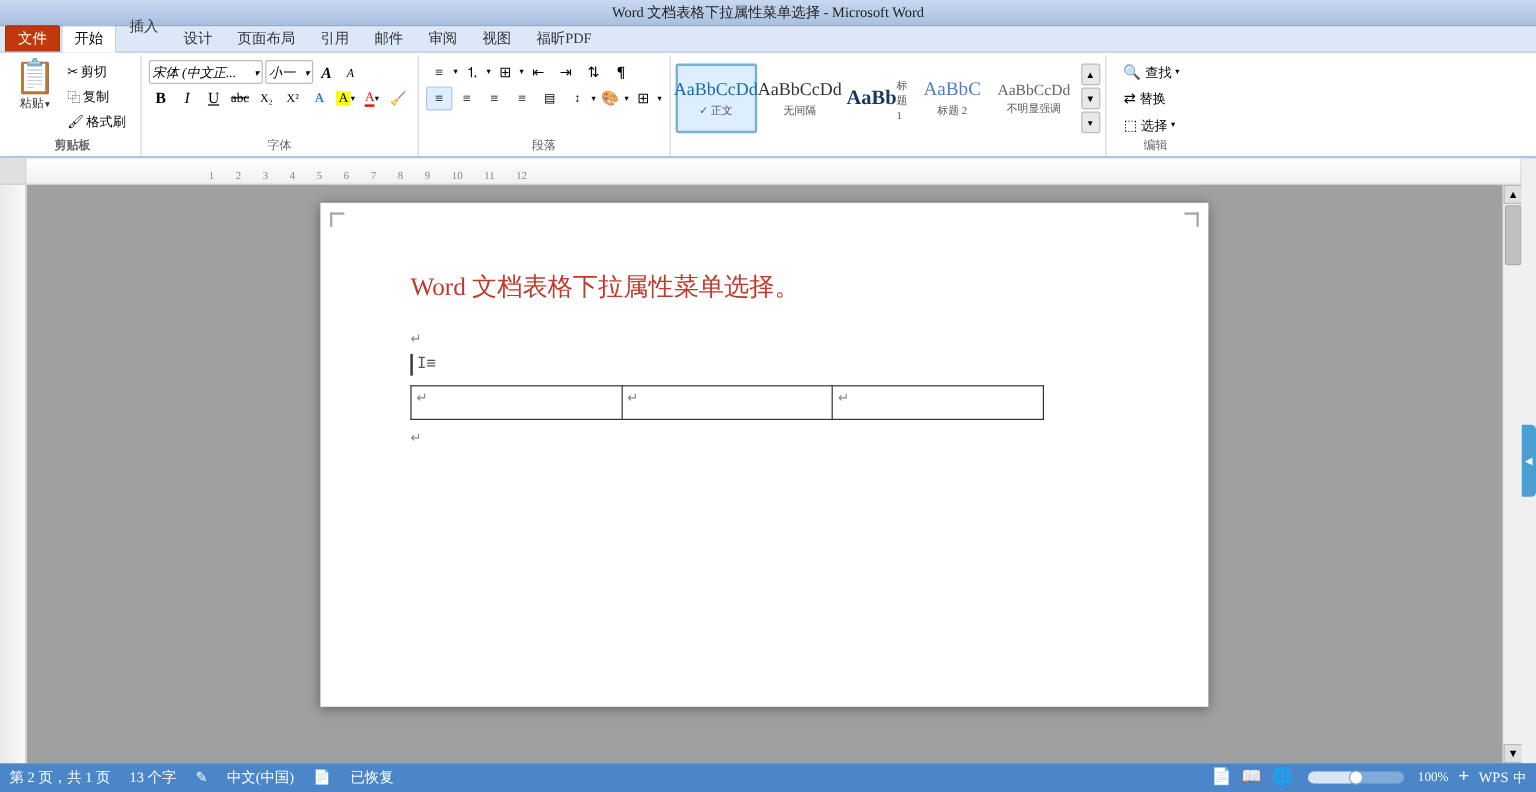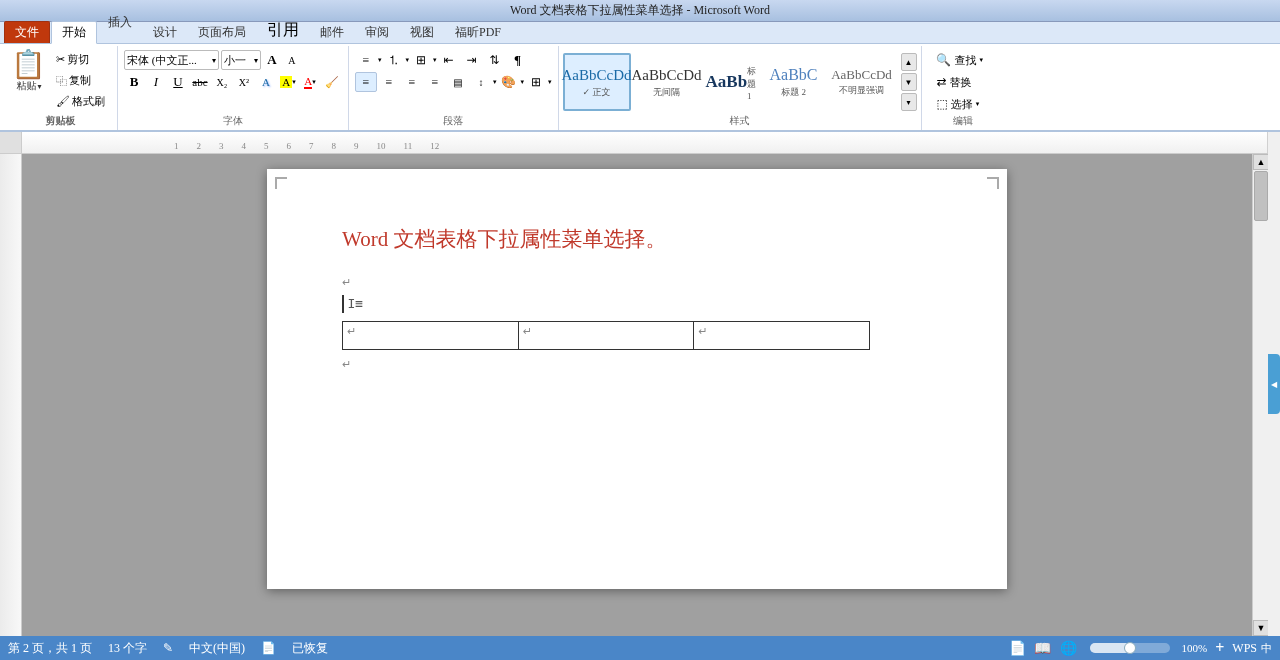--- a/index.html
+++ b/index.html
@@ -21,21 +21,21 @@
   </div>
   <div style="padding:12px 10px; font-size:12px; cursor:pointer; margin-right:1px; color:#333;font-family:Liberation Serif, serif;">
     <span>插入</span>
   </div>
   <div style="padding:2px 10px; font-size:12px; cursor:pointer; margin-right:1px; color:#333;">
     <span>设计</span>
   </div>
   <div style="padding:2px 10px; font-size:12px; cursor:pointer; margin-right:1px; color:#333;">
     <span>页面布局</span>
   </div>
-  <div style="padding:2px 10px; font-size:16px; cursor:pointer; margin-right:1px; color:#000000;margin-top:36px;">
+  <div style="padding:2px 10px; font-size:12px; cursor:pointer; margin-right:1px; color:#404040;margin-top:36px;">
     <span>引用</span>
   </div>
   <div style="padding:2px 10px; font-size:12px; cursor:pointer; margin-right:1px; color:#333;">
     <span>邮件</span>
   </div>
   <div style="padding:2px 10px; font-size:12px; cursor:pointer; margin-right:1px; color:#333;">
     <span>审阅</span>
   </div>
   <div style="padding:2px 10px; font-size:12px; cursor:pointer; margin-right:1px; color:#333;">
     <span>视图</span>
@@ -69,21 +69,21 @@
           <span>🖌</span>
           <span style="font-size:11px;">格式刷</span>
         </div>
       </div>
     </div>
     <div style="position:absolute; bottom:2px; left:0; right:0; text-align:center; font-size:10px; color:#666;font-weight:bold;">剪贴板</div>
   </div>
 
   <div style="display:flex; flex-direction:column; border-right:1px solid #d0d8e8; padding:4px 6px 16px 6px; min-width:160px; position:relative; gap:2px;">
 
-    <div style="display:flex; align-items:center; gap:2px;">
+    <div style="display:flex; align-items:flex-end; gap:2px;font-style:italic;">
       <div style="border:1px solid #bbb; border-radius:2px; height:20px; font-size:11px; padding:0 2px; background:white; cursor:pointer; min-width:95px; display:flex; align-items:center; justify-content:space-between;">
         <span style="overflow:hidden; white-space:nowrap; font-size:11px;">宋体 (中文正...</span>
         <span style="font-size:8px;">▾</span>
       </div>
       <div style="border:1px solid #bbb; border-radius:2px; height:20px; font-size:11px; padding:0 2px; background:white; cursor:pointer; width:40px; display:flex; align-items:center; justify-content:space-between;">
         <span style="font-size:11px;">小一</span>
         <span style="font-size:8px;">▾</span>
       </div>
       <div style="width:18px; height:18px; display:flex; align-items:center; justify-content:center; border:1px solid transparent; border-radius:2px; cursor:pointer; font-size:13px; font-weight:bold;">A</div>
       <div style="width:18px; height:18px; display:flex; align-items:center; justify-content:center; border:1px solid transparent; border-radius:2px; cursor:pointer; font-size:10px;">A</div>
@@ -163,21 +163,20 @@
         <div style="font-size:13px; color:#666; line-height:1.2;">AaBbCcDd</div>
         <div style="font-size:9px; color:#555; margin-top:2px;">不明显强调</div>
       </div>
 
       <div style="display:flex; flex-direction:column; height:58px; justify-content:space-between; margin-left:2px;">
         <div style="width:16px; height:18px; background:#e8e8e8; border:1px solid #bbb; border-radius:2px; display:flex; align-items:center; justify-content:center; cursor:pointer; font-size:8px;">▲</div>
         <div style="width:16px; height:18px; background:#e8e8e8; border:1px solid #bbb; border-radius:2px; display:flex; align-items:center; justify-content:center; cursor:pointer; font-size:8px;">▼</div>
         <div style="width:16px; height:18px; background:#e8e8e8; border:1px solid #bbb; border-radius:2px; display:flex; align-items:center; justify-content:center; cursor:pointer; font-size:8px;">▾</div>
       </div>
     </div>
-    <div style="position:absolute; bottom:2px; left:0; right:0; text-align:center; font-size:10px; color:#666;">样式</div>
   </div>
 
   <div style="display:flex; flex-direction:column; padding:4px 6px 16px 6px; min-width:75px; position:relative; gap:2px; margin-left:4px;">
     <div style="display:flex; align-items:center; gap:3px; cursor:pointer; padding:2px 4px; border:1px solid transparent; border-radius:2px; font-size:11px; height:20px;">
       <span style="font-size:12px;">🔍</span>
       <span>查找</span>
       <span style="font-size:7px;">▾</span>
     </div>
     <div style="display:flex; align-items:center; gap:3px; cursor:pointer; padding:2px 4px; border:1px solid transparent; border-radius:2px; font-size:11px; height:20px;">
       <span style="font-size:12px;">⇄</span>

